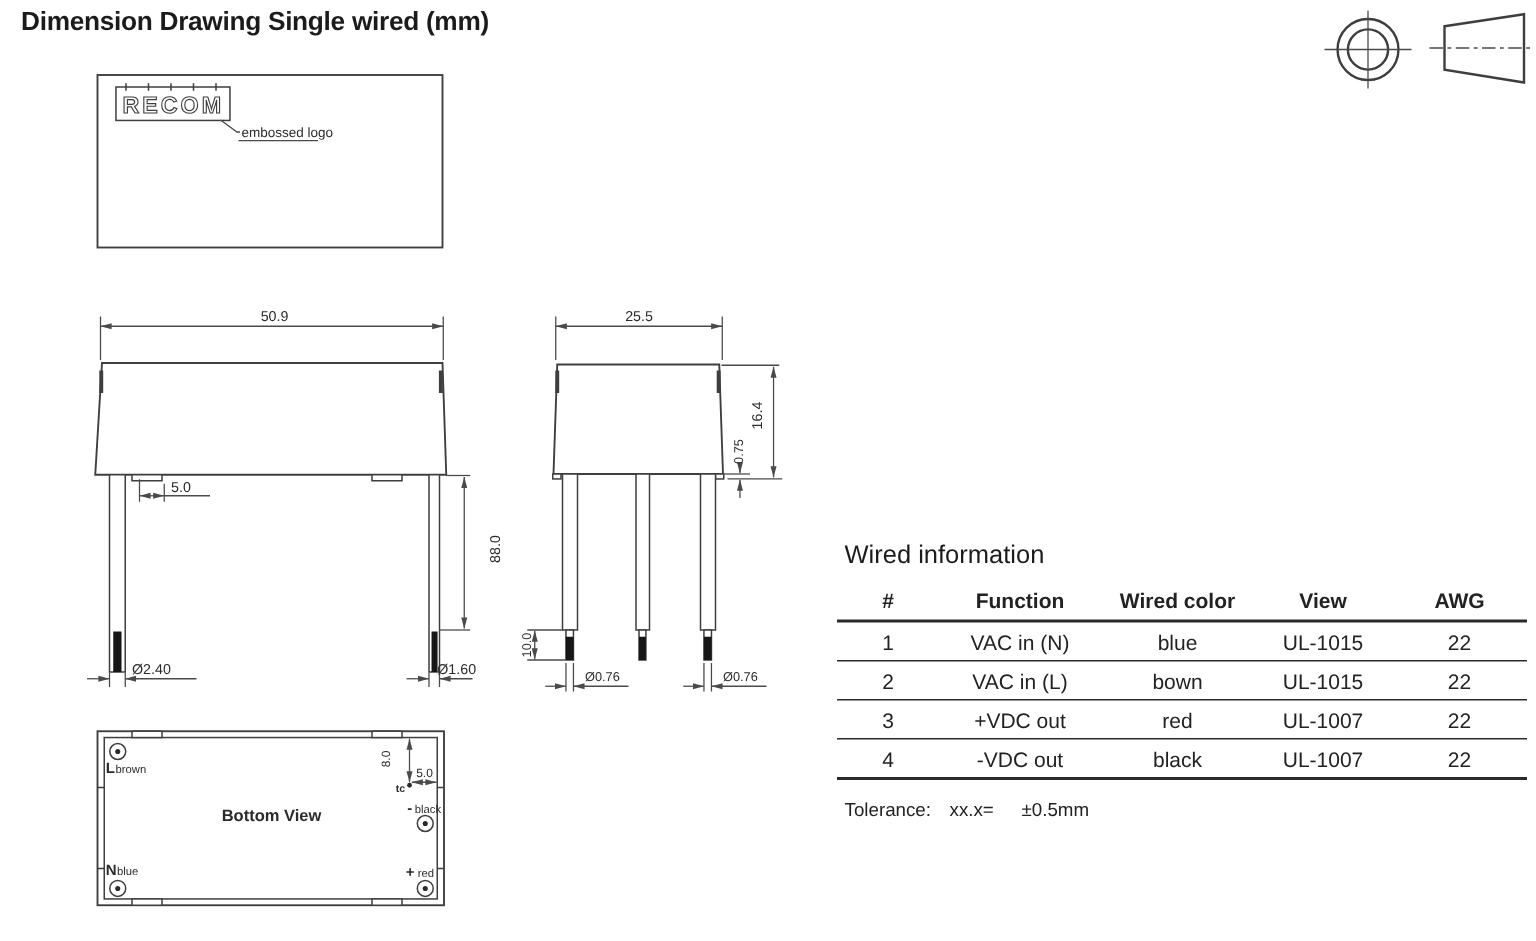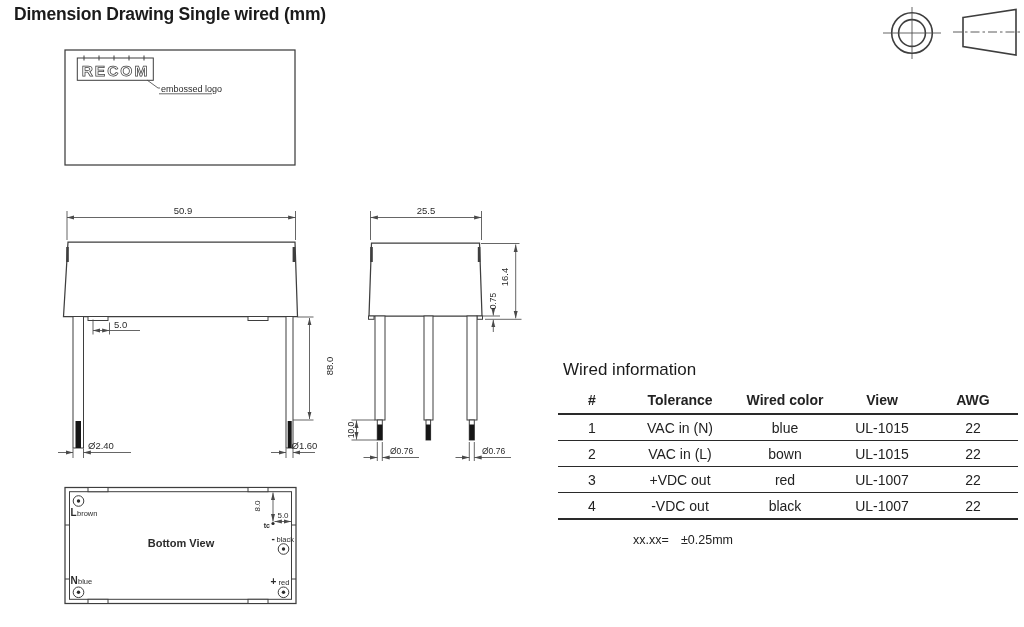--- a/index.html
+++ b/index.html
@@ -226,21 +226,21 @@
     <colgroup>
       <col style="width:68px">
         <col style="width:108px">
         <col style="width:102px">
         <col style="width:92px">
         <col style="width:90px">
     </colgroup>
     <thead>
       <tr>
         <th>#</th>
-        <th>Tolerance</th>
+        <th>Function</th>
         <th>Wired color</th>
         <th>View</th>
         <th>AWG</th>
       </tr>
     </thead>
     <tbody>
       <tr>
         <td>1</td>
         <td>VAC in (N)</td>
         <td>blue</td>
@@ -266,17 +266,17 @@
         <td>-VDC out</td>
         <td>black</td>
         <td>UL-1007</td>
         <td>22</td>
       </tr>
     </tbody>
   </table>
 
   <div class="notes">
     <div>
-      <span class="sp"></span><span class="key">xx.xx=</span><span>±0.25mm</span>
+      <span class="lbl">Tolerance:</span><span class="key">xx.x=</span><span>±0.5mm</span>
     </div>
   </div>
 
 </div>
 
 </body></html>

